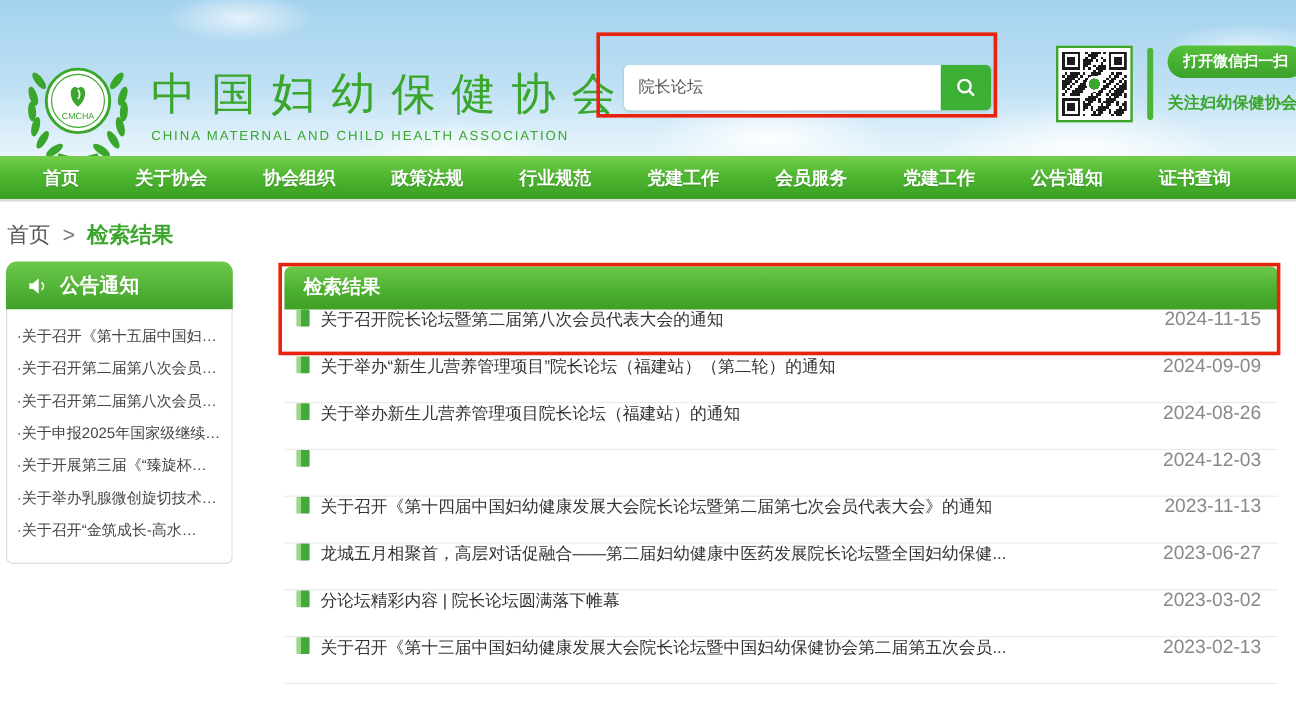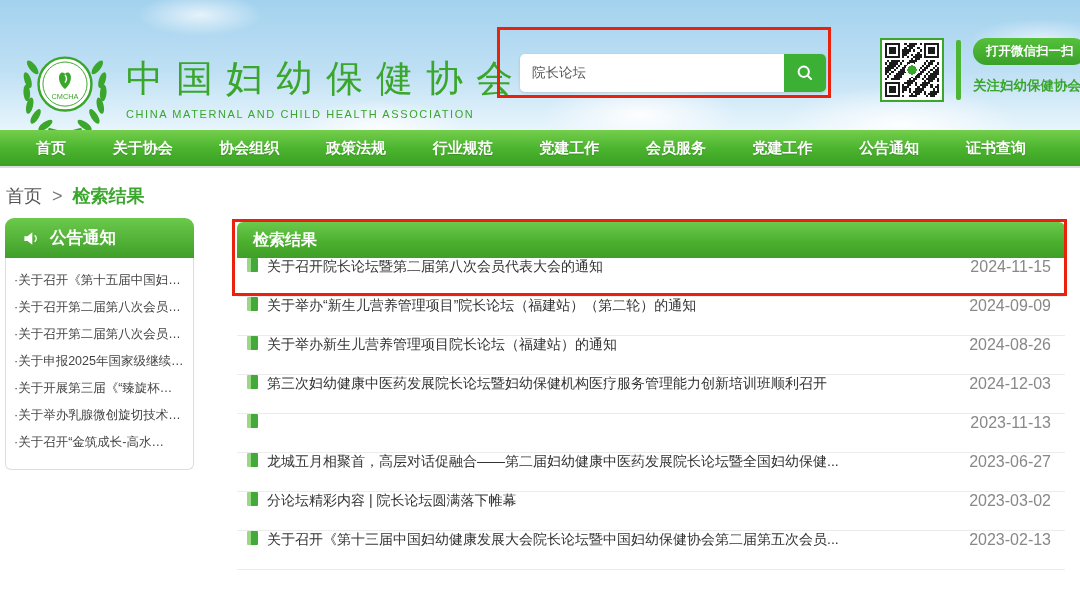--- a/index.html
+++ b/index.html
@@ -440,25 +440,25 @@
     <span class="row-title">关于举办“新生儿营养管理项目”院长论坛（福建站）（第二轮）的通知</span>
     <span class="row-date">2024-09-09</span>
   </div>
         <div class="result-row">
     <span class="doc-icon"></span>
     <span class="row-title">关于举办新生儿营养管理项目院长论坛（福建站）的通知</span>
     <span class="row-date">2024-08-26</span>
   </div>
         <div class="result-row">
     <span class="doc-icon"></span>
-    <span class="row-title">第三次妇幼健康中医药发展院长论坛暨妇幼保健机构医疗服务管理能力创新培训班顺利召开</span>
     <span class="row-date">2024-12-03</span>
   </div>
         <div class="result-row">
     <span class="doc-icon"></span>
+    <span class="row-title">关于召开《第十四届中国妇幼健康发展大会院长论坛暨第二届第七次会员代表大会》的通知</span>
     <span class="row-date">2023-11-13</span>
   </div>
         <div class="result-row">
     <span class="doc-icon"></span>
     <span class="row-title">龙城五月相聚首，高层对话促融合——第二届妇幼健康中医药发展院长论坛暨全国妇幼保健...</span>
     <span class="row-date">2023-06-27</span>
   </div>
         <div class="result-row">
     <span class="doc-icon"></span>
     <span class="row-title">分论坛精彩内容 | 院长论坛圆满落下帷幕</span>

